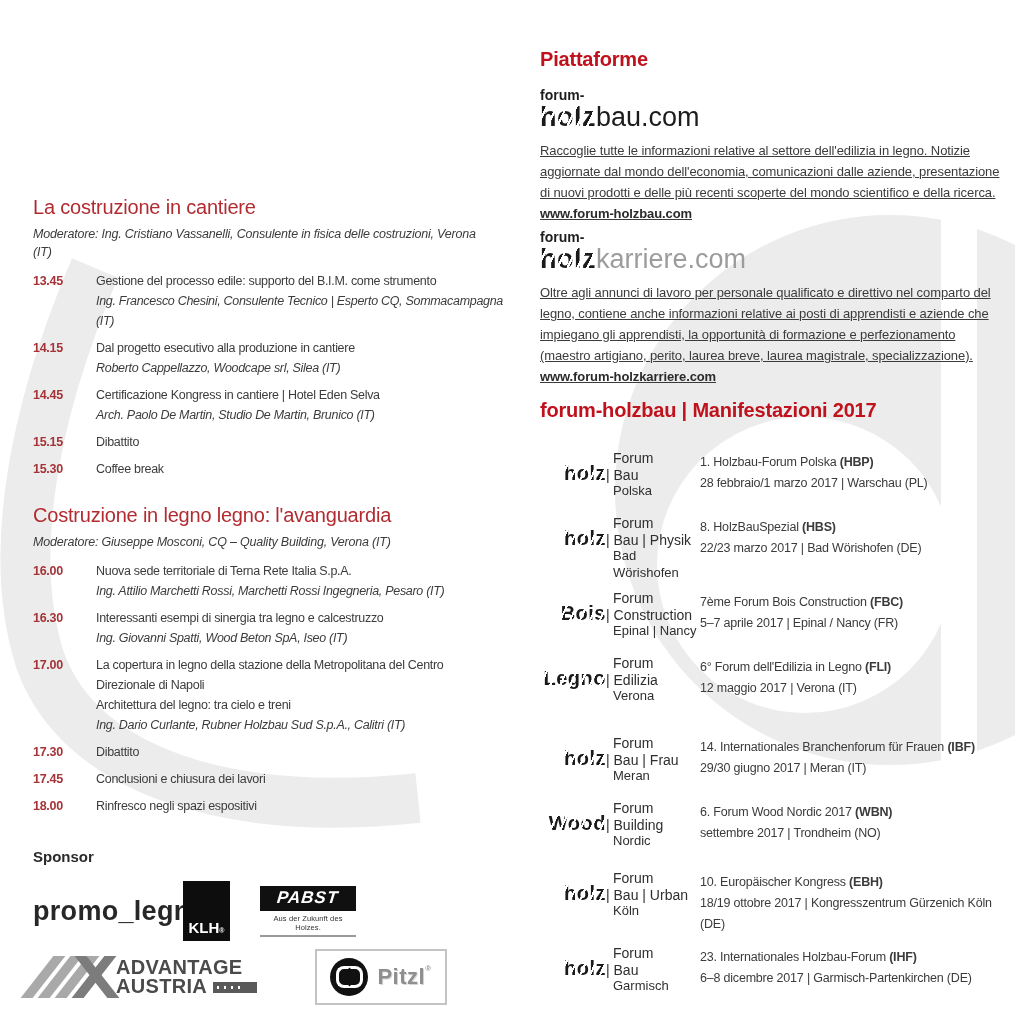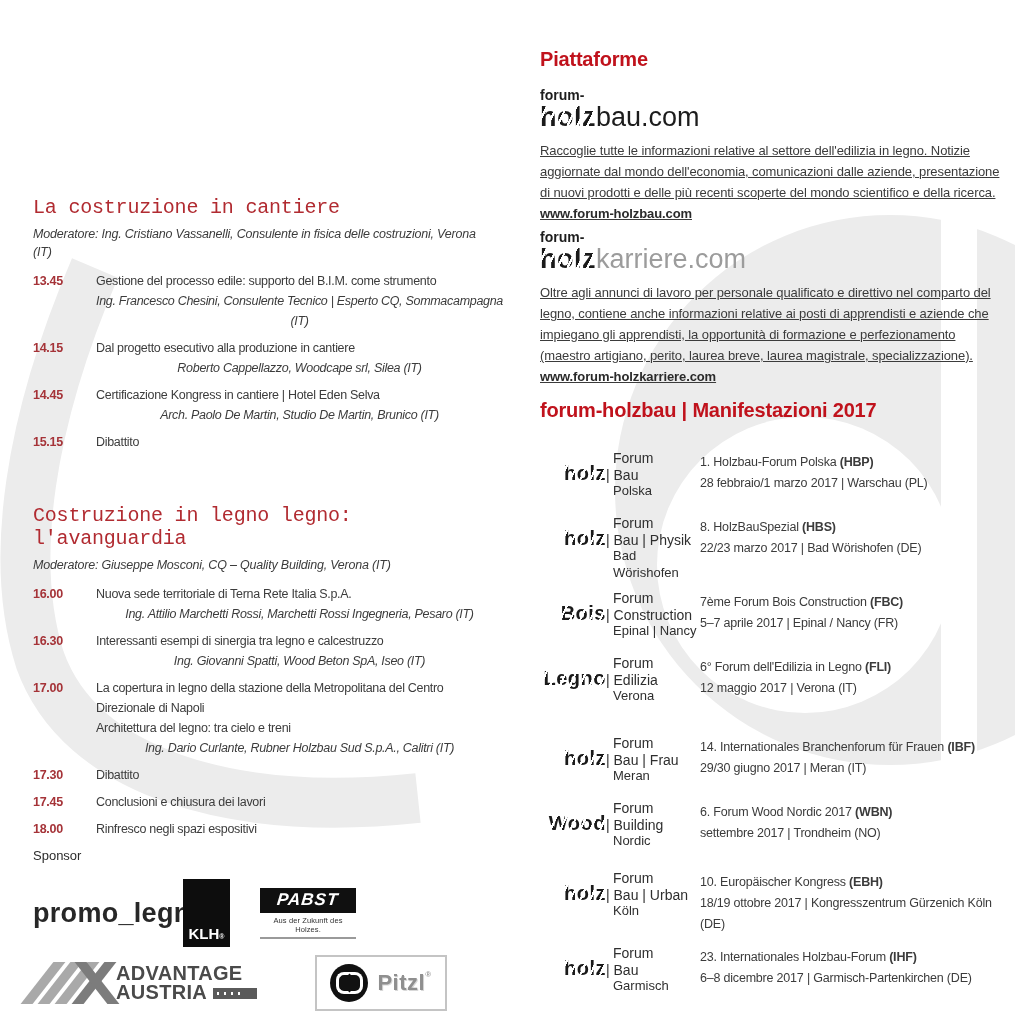--- a/index.html
+++ b/index.html
@@ -4,32 +4,32 @@
 <style>
   html,body{margin:0;padding:0;background:#ffffff;}
   .page{position:relative;width:1015px;height:1024px;background:#fff;overflow:hidden;
         font-family:"Liberation Sans",sans-serif;color:#3c3c3c;}
   .wm{position:absolute;top:0;left:0;z-index:0;}
   .col{position:absolute;z-index:1;}
   .col-left{left:33px;top:196px;width:470px;height:640px;}
   .col-right{left:540px;top:48px;width:468px;height:976px;}
   .sess{position:absolute;left:0;width:470px;}
   .sess-1{top:0;} .sess-2{top:308px;}
-  .sec-title{font-size:20px;font-weight:500;color:#b12b31;margin:0 0 6px;letter-spacing:-0.2px;font-family:Liberation Mono, monospace;}
+  .sec-title{font-size:20px;font-weight:500;color:#b12b31;margin:0 0 6px;letter-spacing:-0.2px;}
   .mod{font-style:italic;font-size:12.5px;line-height:18px;margin:0 0 10px;color:#3c3c3c;width:462px;letter-spacing:-0.2px;}
   .srow{display:flex;margin-bottom:7px;font-size:12.5px;line-height:20px;letter-spacing:-0.3px;}
   .time{width:63px;flex:none;color:#a53338;font-weight:600;}
   .desc{flex:1;}
-  .it{font-style:italic;text-align:center;}
+  .it{font-style:italic;}
   .sponsor{position:absolute;left:33px;top:848px;width:470px;z-index:1;}
-  .sp-label{font-weight:400;font-size:13px;color:#2b2b2b;margin:0 0 16px;}
+  .sp-label{font-weight:700;font-size:15px;color:#2b2b2b;margin:0 0 16px;}
   .sp-row{display:flex;align-items:center;}
   .sp-row-2{margin-top:8px;}
   .promo{font-size:27px;font-weight:600;color:#272727;width:150px;letter-spacing:0.3px;}
-  .klh{width:47px;height:68px;background:#0d0d0d;color:#fff;display:flex;align-items:flex-end;
+  .klh{width:47px;height:60px;background:#0d0d0d;color:#fff;display:flex;align-items:flex-end;
        justify-content:center;font-weight:700;font-size:15px;padding-bottom:5px;box-sizing:border-box;margin-left:0px;}
   .klh .reg{font-size:7px;vertical-align:top;line-height:10px;}
   .pabst{margin-left:30px;width:96px;}
   .pabst-bar{background:#101010;color:#fff;text-align:center;padding:2px 4px 3px;}
   .pabst-bar span{display:inline-block;font-weight:800;font-style:italic;font-size:17px;letter-spacing:1px;transform:skewX(-6deg);}
   .pabst-tag{font-size:7.5px;color:#333;text-align:center;padding:3px 0 3px;border-bottom:2px solid #9a9a9a;letter-spacing:0.1px;}
   .aa-logo{display:flex;align-items:center;margin-left:4px;}
   .aa-stripes{display:flex;height:42px;align-items:stretch;}
   .aa-stripes i{display:block;width:12px;background:#a9a9a9;transform:skewX(-38deg);margin-right:5px;}
   .aa-stripes i.dk1{background:#7c7c7c;}
@@ -111,20 +111,26 @@
           <div>Certificazione Kongress in cantiere | Hotel Eden Selva</div>
           <div class="it">Arch. Paolo De Martin, Studio De Martin, Brunico (IT)</div>
         </div>
       </div>
       <div class="srow">
         <div class="time">15.15</div>
         <div class="desc">
           <div>Dibattito</div>
         </div>
       </div>
+      <div class="srow">
+        <div class="time">15.30</div>
+        <div class="desc">
+          <div>Coffee break</div>
+        </div>
+      </div>
     </section>
 
     <section class="sess sess-2">
       <h2 class="sec-title">Costruzione in legno legno: l'avanguardia</h2>
       <p class="mod">Moderatore: Giuseppe Mosconi, CQ – Quality Building, Verona (IT)</p>
 
       <div class="srow">
         <div class="time">16.00</div>
         <div class="desc">
           <div>Nuova sede territoriale di Terna Rete Italia S.p.A.</div>

